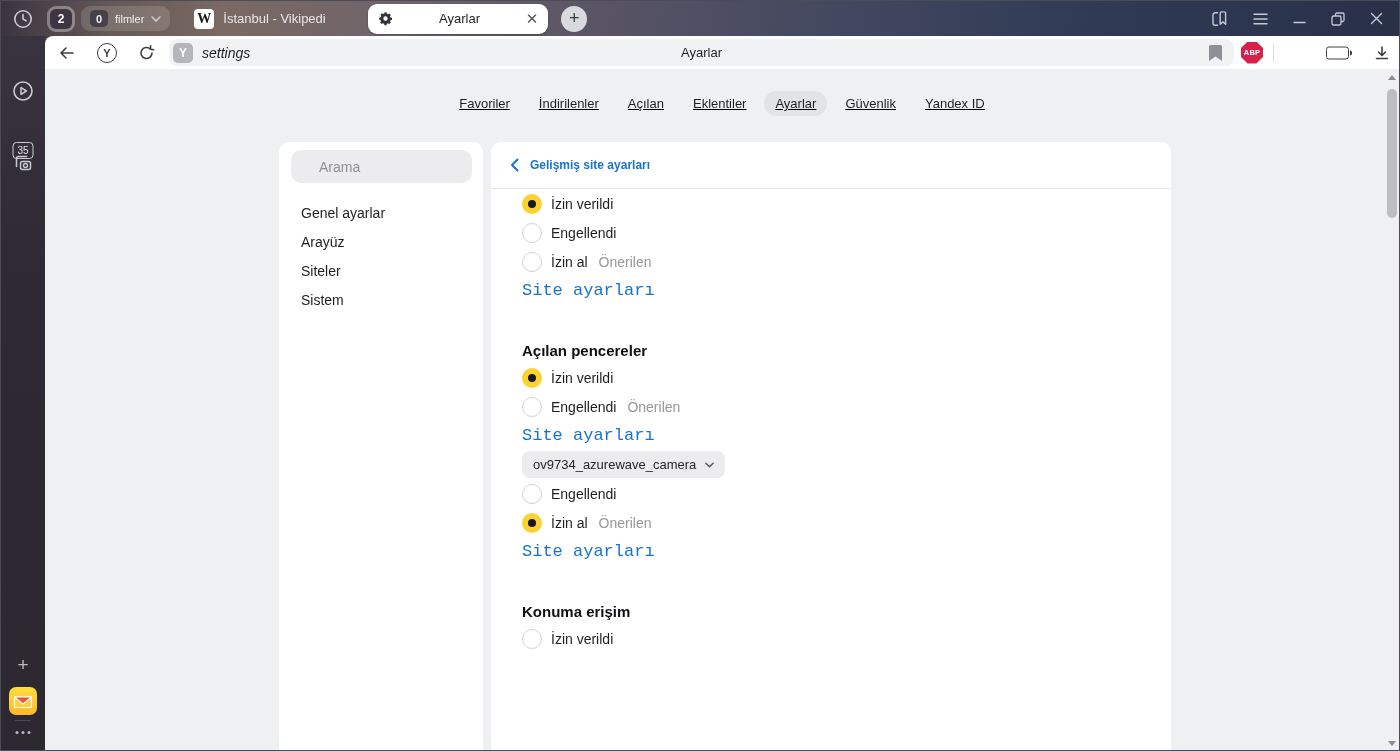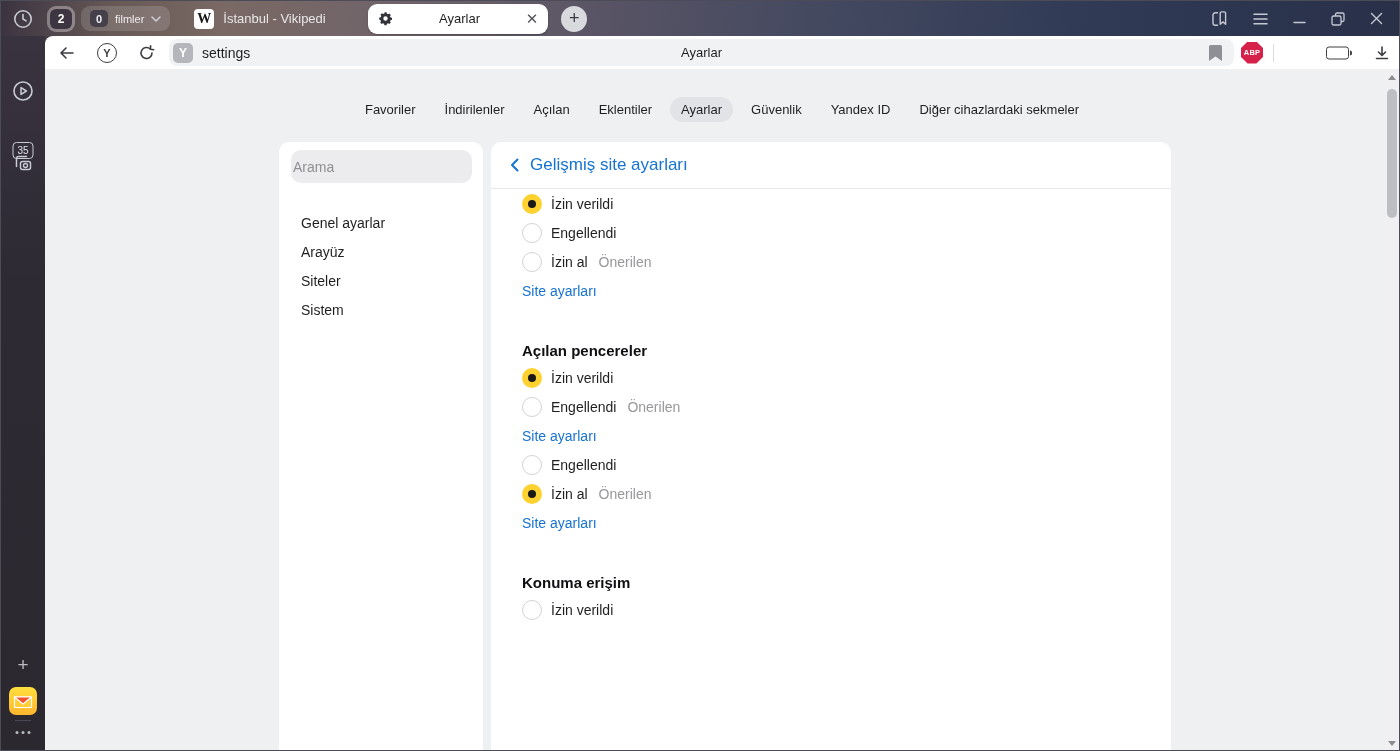--- a/index.html
+++ b/index.html
@@ -39,57 +39,57 @@
   .rail-divider { width:16px; height:1px; background:#4a4752; }
   .rail-dots { display:flex; gap:3px; }
   .rail-dots i { width:3px; height:3px; border-radius:50%; background:#b9bac0; }
   .main-col { flex:1; display:flex; flex-direction:column; min-width:0; background:#463d45; }
   
   .toolbar { height:33px; background:#fff; border-top-left-radius:8px; position:relative; flex:none; }
   .tool-icon { position:absolute; top:50%; transform:translateY(-50%); display:flex; }
   .ybtn-circle { width:20px; height:20px; border:1.6px solid #3c3c42; border-radius:50%; color:#3c3c42; font-size:11px; font-weight:700; display:flex; align-items:center; justify-content:center; }
   .addr-bar { position:absolute; left:124px; top:3px; width:1065px; height:27px; background:#f1f2f4; border-radius:8px; display:flex; align-items:center; padding:0 12px 0 4px; }
   .addr-ybadge { width:20px; height:20px; background:#b5b5bc; border-radius:5px; color:#fff; font-weight:700; font-size:12px; display:flex; align-items:center; justify-content:center; }
-  .addr-url { margin-left:9px; font-size:14px; color:#1f1f22; }
+  .addr-url { margin-left:9px; font-size:14px; color:#1f1f22;font-style:italic; }
   .addr-title { position:absolute; left:0; right:0; text-align:center; font-size:13px; color:#1f1f22; pointer-events:none; }
   .addr-flag { position:absolute; right:12px; top:50%; transform:translateY(-50%); display:flex; }
   .vdots { display:flex; flex-direction:column; gap:2.5px; }
   .vdots i { width:2.5px; height:2.5px; border-radius:50%; background:#5c5c62; }
   .vseparator { width:1px; height:18px; background:#dcdce0; }
   .abp { width:22px; height:22px; background:#d6224a; color:#fff; font-size:7.5px; font-weight:700; display:flex; align-items:center; justify-content:center;
     clip-path:polygon(30% 0,70% 0,100% 30%,100% 70%,70% 100%,30% 100%,0 70%,0 30%); letter-spacing:.2px; }
   .battery { width:23px; height:13px; border:1.5px solid #3f3f44; border-radius:3px; position:relative; padding:1.5px; }
   .battery::after { content:''; position:absolute; right:-4px; top:3px; width:2.5px; height:5px; background:#3f3f44; border-radius:0 2px 2px 0; }
   .battery-fill { width:62%; height:100%; background:#f7a800; border-radius:1px; }
   
   .page { flex:1; background:#eef0f1; position:relative; overflow:hidden; }
-  .nav-row { display:flex; justify-content:center; gap:7px; padding-top:28px; }
+  .nav-row { display:flex; justify-content:center; gap:7px; padding-top:22px;text-decoration:underline; }
   .nav-item { font-size:13px; color:#1f1f22; padding:5px 11px; border-radius:14px; white-space:nowrap; cursor:default; }
   .nav-item.active { background:#e2e3e6; }
   .sidebar-panel { position:absolute; left:234px; top:73px; width:204px; bottom:0; background:#fff; border-radius:10px 10px 0 0; }
-  .search-box { margin:8px 11px 0 12px; height:33px; background:#ececee; border-radius:10px; display:flex; align-items:center; padding:0 2px; }
+  .search-box { margin:8px 11px 0 12px; height:33px; background:#ececee; border-radius:10px; display:flex; align-items:center; padding:0 28px; }
   .search-box input { border:none; outline:none; background:transparent; font-size:14px; color:#1f1f22; width:100%; font-family:"Liberation Sans",sans-serif; }
   .search-box input::placeholder { color:#8f8f94; }
-  .side-items { margin-top:25px; }
+  .side-items { margin-top:15px; }
   .side-item { height:29px; display:flex; align-items:center; padding-left:22px; font-size:14px; color:#1f1f22; cursor:default; }
   .main-panel { position:absolute; left:446px; top:73px; width:680px; bottom:0; background:#fff; border-radius:10px 10px 0 0; }
   .panel-header { height:47px; border-bottom:1px solid #e8e8ea; display:flex; align-items:center; padding-left:19px; gap:11px; }
-  .panel-header-title { color:#1673d1; font-size:17px; font-weight:400; }
+  .panel-header-title { color:#1673d1; font-size:12px; font-weight:700; }
   .panel-body { padding-left:31px; }
   .sec-title { font-size:15px; font-weight:700; color:#101014; line-height:19px; margin:36px 0 3px; }
   .sec-title.first { margin-top:27px; }
   .opt-row { height:29px; display:flex; align-items:center; }
   .radio { width:20px; height:20px; border-radius:50%; border:1.5px solid #d2d2d7; background:#fff; margin-right:9px; flex:none; display:flex; }
   .radio.sel { border:none; background:#fdd230; align-items:center; justify-content:center; }
   .radio.sel::after { content:''; width:8px; height:8px; border-radius:50%; background:#191919; }
   .opt-label { font-size:14px; color:#1f1f22; }
   .opt-badge { font-size:14px; color:#97979c; margin-left:11px; }
   .opt-badge:empty { display:none; }
   .link-row { height:29px; display:flex; align-items:center; }
-  .site-link { font-size:14px; color:#1673d1; text-decoration:none; cursor:pointer; }
+  .site-link { font-size:17px; color:#1673d1; text-decoration:none; cursor:pointer;font-family:Liberation Mono, monospace; }
   .dd-row { height:29px; display:flex; align-items:center; }
   .dropdown { display:inline-flex; align-items:center; gap:9px; height:27px; background:#ececee; border-radius:8px; padding:0 11px; font-size:13px; color:#26262a; cursor:default; }
   
   .scrollbar { position:absolute; right:0; top:0; bottom:0; width:14px; background:#f0f0f2; }
   .sb-thumb { position:absolute; top:20px; left:2px; width:10px; height:129px; background:#bdbec2; border-radius:5px; }
   .sb-arrow { position:absolute; left:50%; transform:translateX(-50%); width:0; height:0; border-left:4px solid transparent; border-right:4px solid transparent; }
   .sb-up { top:6px; border-bottom:5px solid #8b8b90; }
   .sb-down { bottom:6px; border-top:5px solid #8b8b90; }
 </style>
 </head>
@@ -247,21 +247,20 @@
 
       <div class="page">
         <div class="nav-row">
           <span class="nav-item">Favoriler</span>
           <span class="nav-item">İndirilenler</span>
           <span class="nav-item">Açılan</span>
           <span class="nav-item">Eklentiler</span>
           <span class="nav-item active">Ayarlar</span>
           <span class="nav-item">Güvenlik</span>
           <span class="nav-item">Yandex ID</span>
-          <span class="nav-item">Diğer cihazlardaki sekmeler</span>
         </div>
 
         <div class="sidebar-panel">
           <div class="search-box">
             <input placeholder="Arama" style="">
           </div>
           <div class="side-items">
             <div class="side-item">Genel ayarlar</div>
             <div class="side-item">Arayüz</div>
             <div class="side-item">Siteler</div>
@@ -302,20 +301,28 @@
             </div>
             <div class="opt-row">
               <span class="radio"></span>
               <span class="opt-label">Engellendi</span>
               <span class="opt-badge">Önerilen</span>
             </div>
             <div class="link-row">
                 <a class="site-link">Site ayarları</a>
               </div>
 
+            <div class="dd-row">
+              <div class="dropdown">
+                <span>ov9734_azurewave_camera</span>
+                <svg width="9" height="6" viewBox="0 0 10 6" fill="none" stroke="#55555a" stroke-width="1.6" stroke-linecap="round">
+                    <path d="M1 1l4 4 4-4"></path>
+                  </svg>
+              </div>
+            </div>
             <div class="opt-row">
               <span class="radio"></span>
               <span class="opt-label">Engellendi</span>
             </div>
             <div class="opt-row">
               <span class="radio sel"></span>
               <span class="opt-label">İzin al</span>
               <span class="opt-badge">Önerilen</span>
             </div>
             <div class="link-row">

